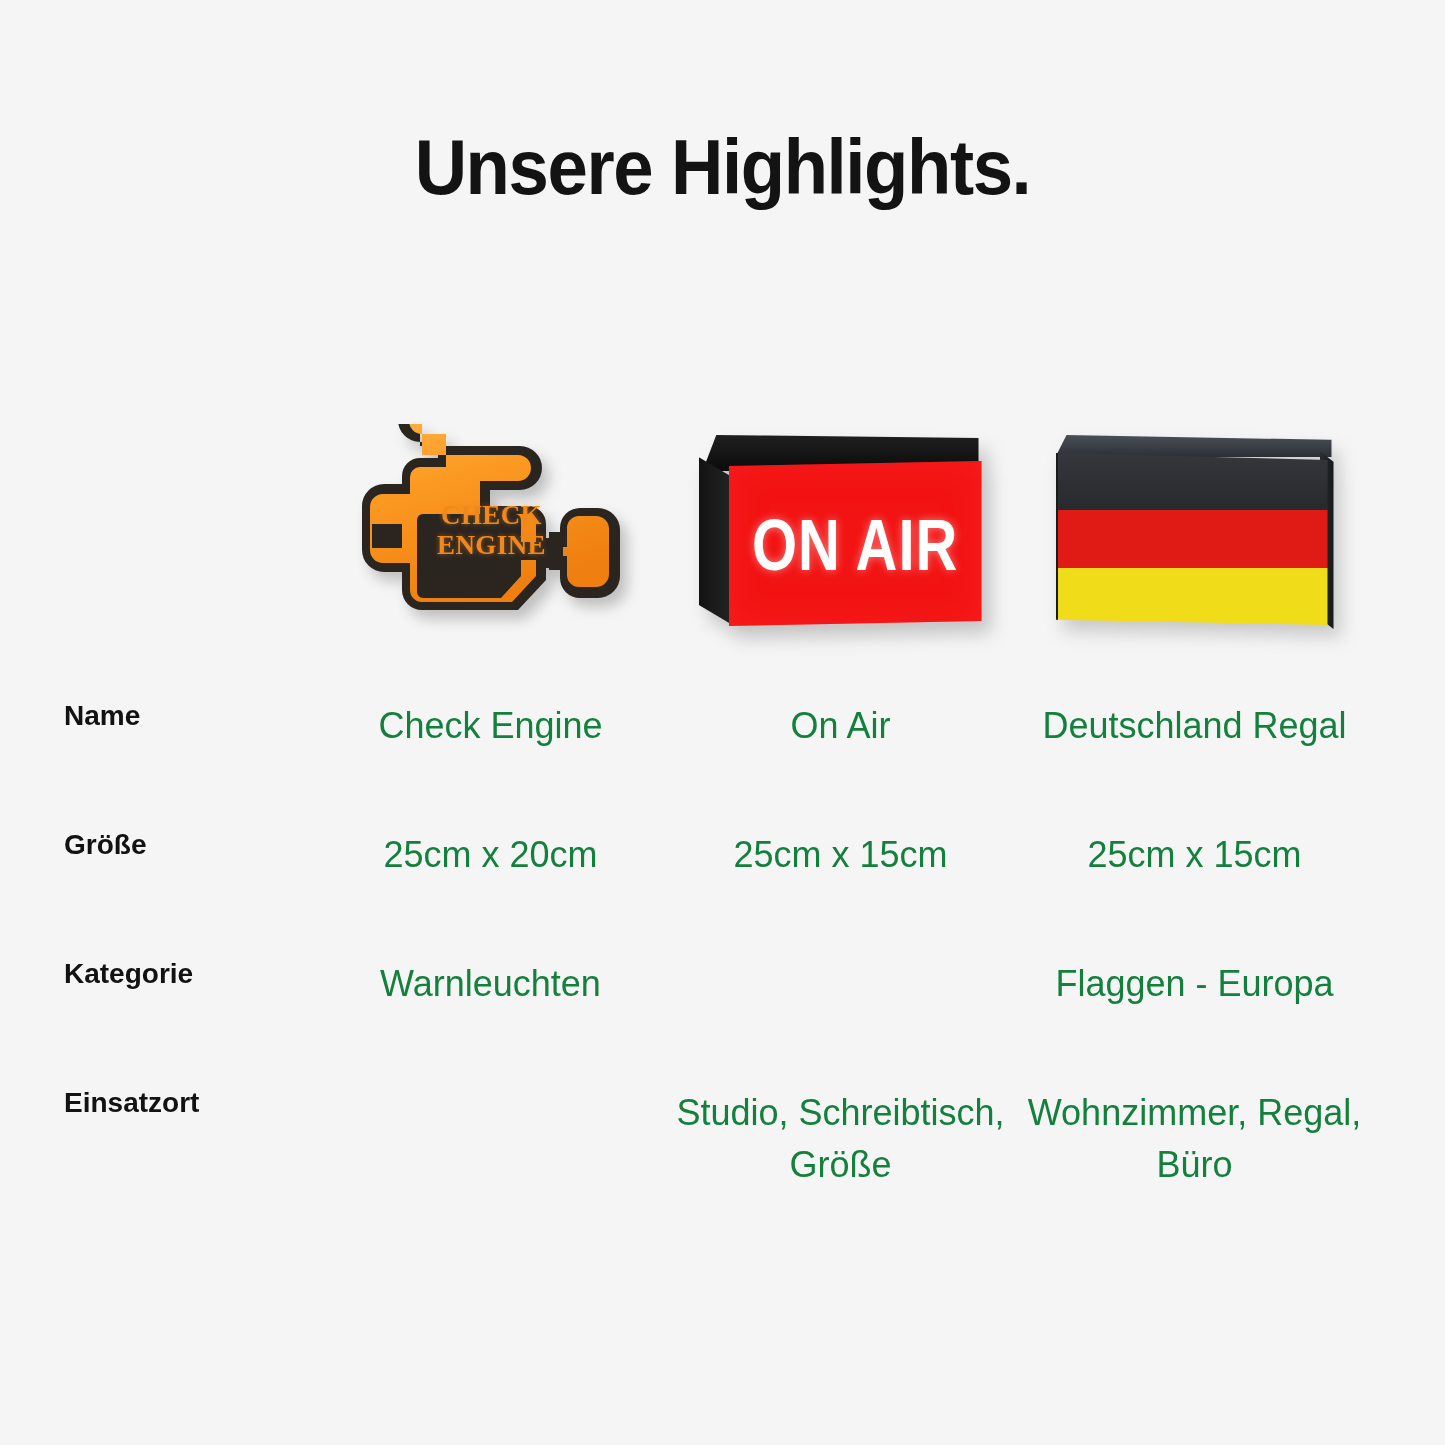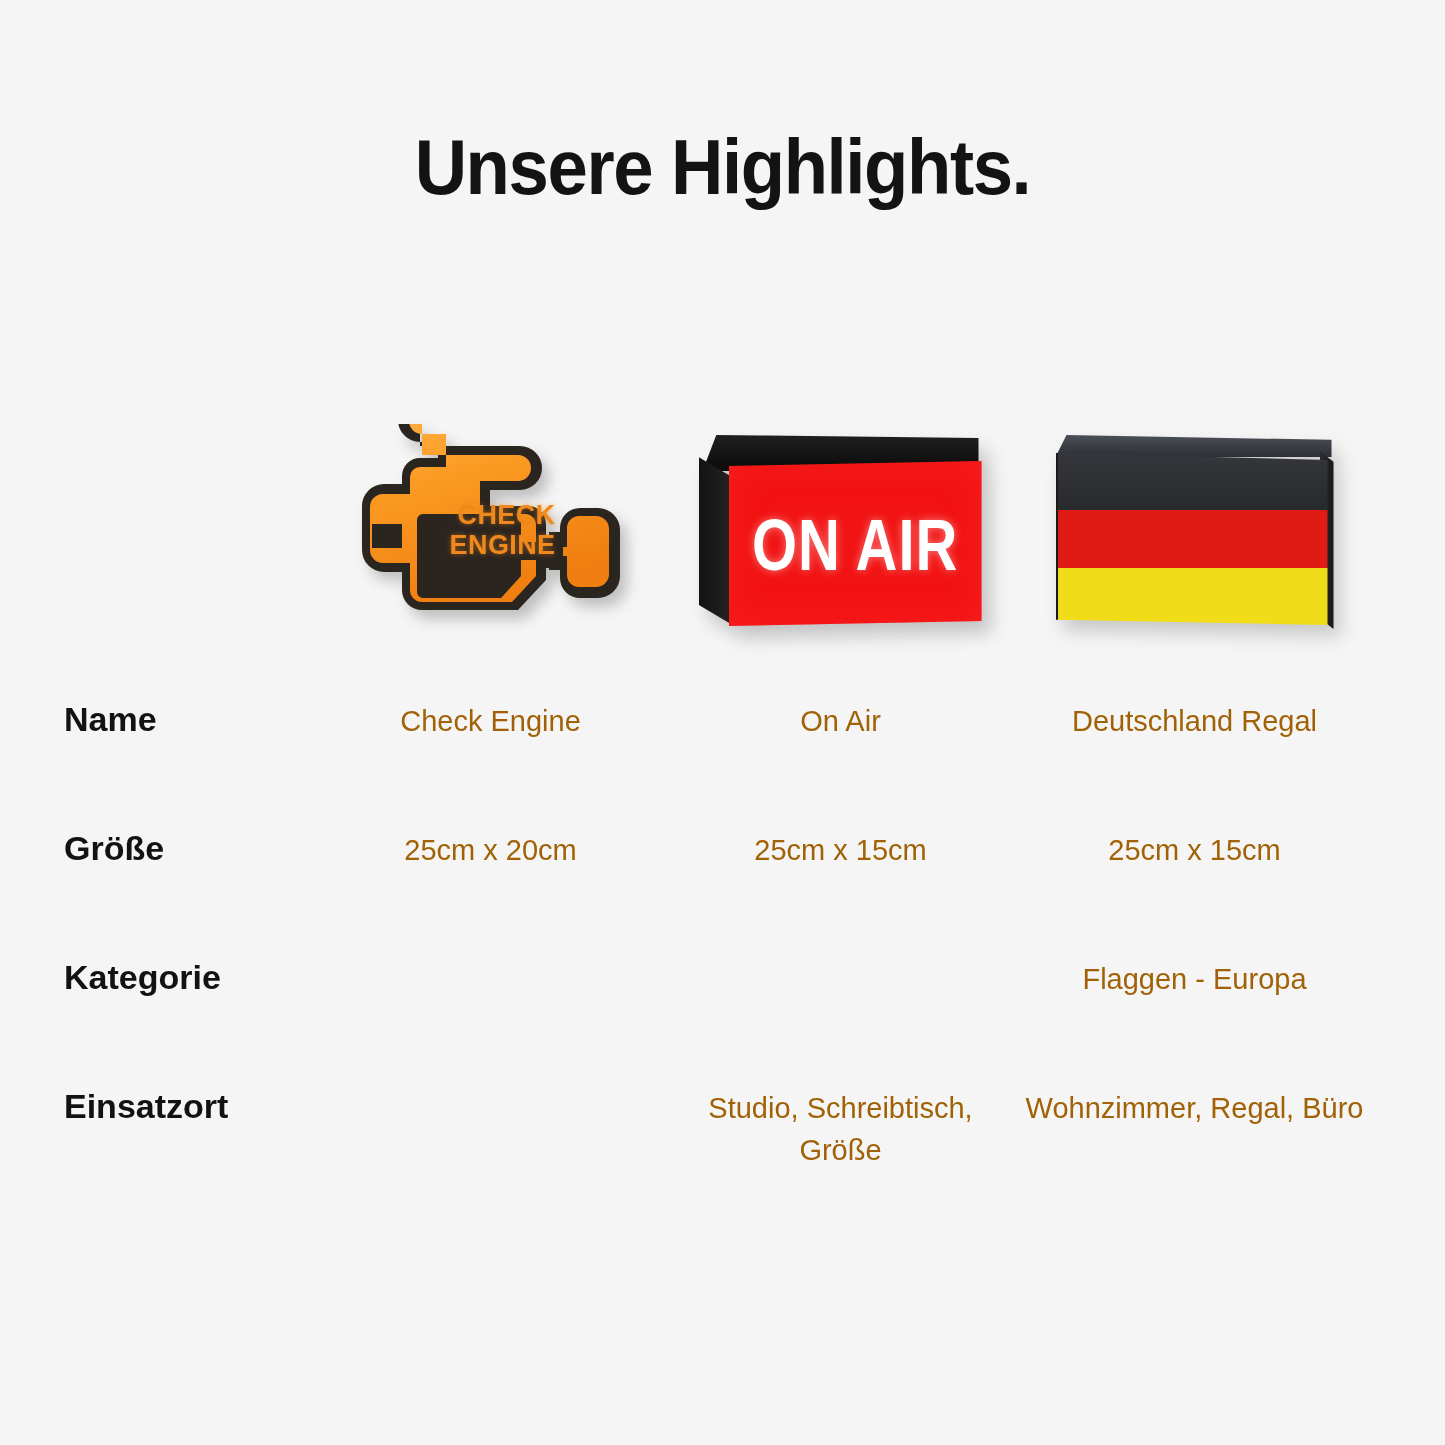--- a/index.html
+++ b/index.html
@@ -61,29 +61,30 @@
   .engine-outline, .engine-body, .engine-core {
     position: absolute;
     left: 0; top: 0;
     width: 100%; height: 100%;
   }
   .engine-txt {
     position: absolute;
     left: 86px;
     top: 76px;
     width: 128px;
-    text-align: right;
+    text-align: center;
     font-size: 27px;
     font-weight: 700;
     line-height: 1.12;
     color: #f0891c;
     letter-spacing: 0.4px;
     text-shadow: 0 0 5px rgba(240,137,28,0.55);
     z-index: 4;
     pointer-events: none;
+    font-family: Liberation Serif, serif;
   }
 
   
   .onair-wrap {
     position: relative;
     width: 300px;
     height: 200px;
     filter: drop-shadow(9px 12px 9px rgba(0,0,0,0.20));
   }
   .onair-top {
@@ -176,31 +177,31 @@
   }
   .spec-row {
     position: relative;
     width: 1445px;
     height: 129px;
   }
   .spec-label {
     position: absolute;
     left: 64px;
     top: 0;
-    font-size: 34px;
+    font-size: 28px;
     font-weight: 700;
     color: #121212;
     white-space: nowrap;
   }
   .spec-val {
     position: absolute;
     top: 0;
-    font-size: 29px;
+    font-size: 36px;
     font-weight: 400;
-    color: #a16207;
+    color: #15803d;
     text-align: center;
     line-height: 1.45;
   }
   .col-a { left: 318px; width: 345px; }
   .col-b { left: 668px; width: 345px; }
   .col-c { left: 1022px; width: 345px; }
 </style>
 </head>
 <body>
 
@@ -284,20 +285,21 @@
 
   <div class="spec-row">
     <div class="spec-label">Größe</div>
     <div class="spec-val col-a">25cm x 20cm</div>
     <div class="spec-val col-b">25cm x 15cm</div>
     <div class="spec-val col-c">25cm x 15cm</div>
   </div>
 
   <div class="spec-row">
     <div class="spec-label">Kategorie</div>
+    <div class="spec-val col-a">Warnleuchten</div>
     <div class="spec-val col-c">Flaggen - Europa</div>
   </div>
 
   <div class="spec-row">
     <div class="spec-label">Einsatzort</div>
     <div class="spec-val col-b">Studio, Schreibtisch, Größe</div>
     <div class="spec-val col-c">Wohnzimmer, Regal, Büro</div>
   </div>
 
 </div>

